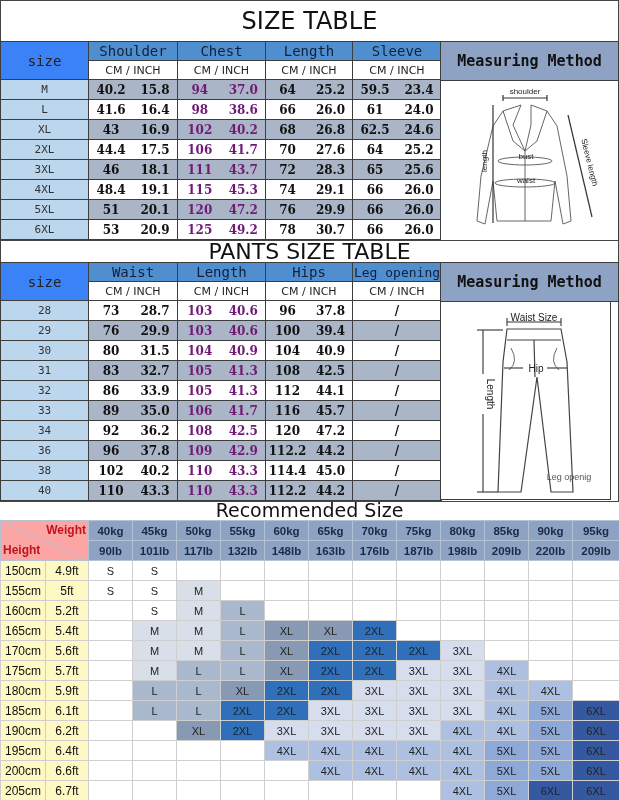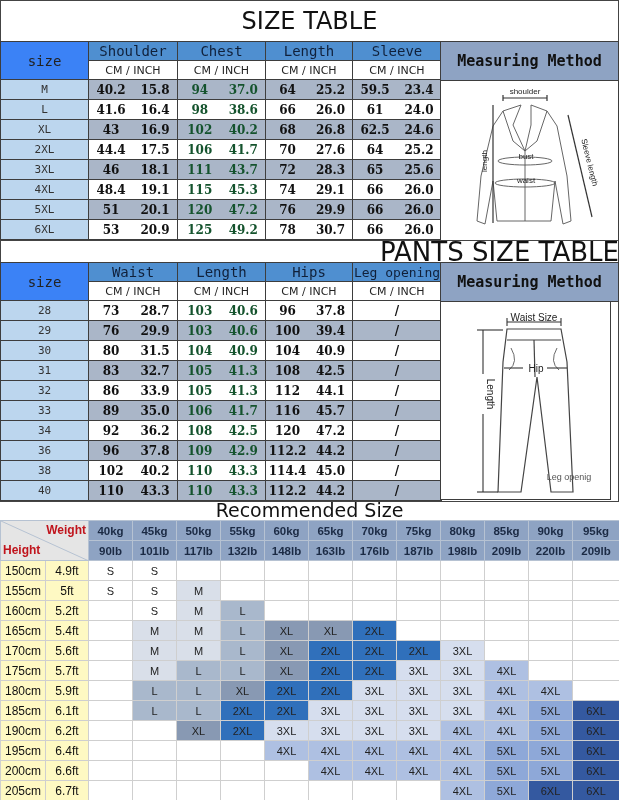--- a/index.html
+++ b/index.html
@@ -11,31 +11,31 @@
 
   
   .st td { border: 1px solid #3d3d3d; font-family: "DejaVu Serif", serif; font-weight: bold; font-size: 12px; color: #111; height: 20px; padding: 0; }
   .st td.size-h { background: #3b82f6; font-weight: normal; font-family: "DejaVu Sans Mono", monospace; font-size: 14px; color: #222; }
   .st td.col-h { background: #4f8fd0; font-weight: normal; font-family: "DejaVu Sans Mono", monospace; font-size: 14px; color: #10203a; height: 19px; }
   .st td.unit-h { background: #ffffff; font-weight: normal; font-family: "DejaVu Sans", sans-serif; font-size: 11px; color: #222; height: 19px; margin-left: 44px; }
   .st td.size-c { background: #bcd6ee; font-weight: normal; font-family: "DejaVu Sans Mono", monospace; font-size: 11px; color: #333; }
   .st tr.odd td.val { background: #aab6c8; }
   .st tr.even td.val { background: #ffffff; }
   .st td.val span { display: inline-block; width: 50%; text-align: center; }
-  .st td.red { color: #14532d; }
+  .st td.red { color: #701a75; }
   .st td.red span:first-child, .st td.val span:first-child { text-align: center; }
 
   .mm-head { position: absolute; background: #8ea3c3; border: 1px solid #3d3d3d; font-family: "DejaVu Sans Mono", monospace; font-weight: bold; font-size: 15px; color: #111; display: flex; align-items: center; justify-content: center; }
   .mm-body { position: absolute; background: #fff; border: 1px solid #3d3d3d; }
   .mm-body svg { position: absolute; left: 0; top: 0; }
 
   
   .rs td { border: 1px solid #cfcfcf; font-family: "Liberation Sans", sans-serif; font-size: 11px; color: #222; height: 20px; padding: 0; }
   .rs td.hd { background: #8ea3c3; border-color: #b6c2d2; color: #1b2a44; font-size: 11.5px; font-weight: bold; }
-  .rs td.corner { background: #e5e5e5; border-color: #b6c2d2; position: relative; margin-top: 36px; }
+  .rs td.corner { background: #fca5a5; border-color: #b6c2d2; position: relative; margin-top: 36px; }
   .rs td.hcm, .rs td.hft { background: #fef9c3; font-size: 12px; color: #111; }
   .corner-w { position: absolute; right: 2px; top: 2px; color: #c0141c; font-weight: bold; font-size: 12px; font-family: "Liberation Sans", sans-serif; }
   .corner-h { position: absolute; left: 2px; bottom: 3px; color: #c0141c; font-weight: bold; font-size: 12px; font-family: "Liberation Sans", sans-serif; }
   .corner svg { position: absolute; left: 0; top: 0; }
   .c-S { background: #ffffff; }
   .c-M { background: #d9dfe9; }
   .c-L { background: #a9b8cc; }
   .c-XL { background: #8899b3; }
   .c-2XL { background: #3070bb; }
   .c-3XL { background: #d6deee; }
@@ -155,21 +155,21 @@
     </g>
     <text x="84" y="13" font-size="8" text-anchor="middle" font-family="Liberation Sans, sans-serif" fill="#222">shoulder</text>
     <text x="46" y="80" font-size="8" text-anchor="middle" font-family="Liberation Sans, sans-serif" fill="#222" transform="rotate(-90 46 80)">length</text>
     <text x="85" y="78" font-size="8" text-anchor="middle" font-family="Liberation Sans, sans-serif" fill="#222">bust</text>
     <text x="85" y="102" font-size="8" text-anchor="middle" font-family="Liberation Sans, sans-serif" fill="#222">waist</text>
     <text x="146" y="82" font-size="8" text-anchor="middle" font-family="Liberation Sans, sans-serif" fill="#222" transform="rotate(76 146 82)">Sleeve length</text>
   </svg>
 </div>
 
 <div class="frame" style="left:0;top:240px;width:619px;height:262px;"></div>
-<div class="title" style="top:240px;height:24px;font-size:26px;line-height:24px;text-align:right;">PANTS SIZE TABLE</div>
+<div class="title" style="top:240px;height:24px;font-size:22px;line-height:24px;">PANTS SIZE TABLE</div>
 
 <table class="st" id="pants-table" style="left:0;top:262px;width:441px;">
   <colgroup>
       <col style="width:88px">
       <col style="width:89px">
       <col style="width:88px">
       <col style="width:87px">
       <col style="width:89px">
     </colgroup>
   <tbody>

